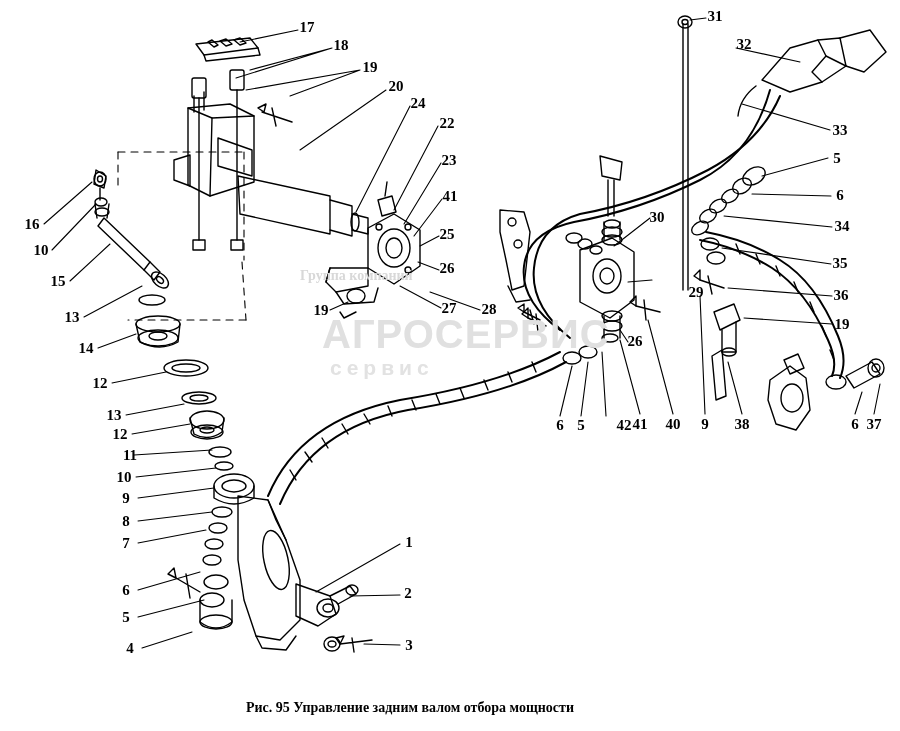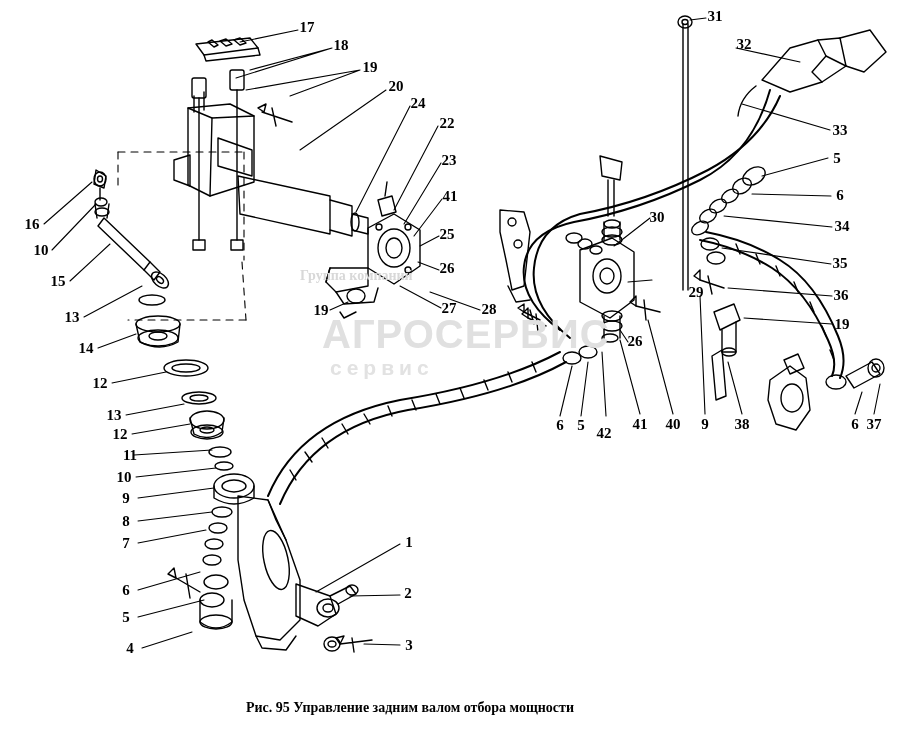--- a/index.html
+++ b/index.html
@@ -407,21 +407,21 @@
       <div class="callout" style="left: 840px; top: 195px;">6</div>
       <div class="callout" style="left: 842px; top: 226px;">34</div>
       <div class="callout" style="left: 840px; top: 263px;">35</div>
       <div class="callout" style="left: 841px; top: 295px;">36</div>
       <div class="callout" style="left: 842px; top: 324px;">19</div>
       <div class="callout" style="left: 657px; top: 217px;">30</div>
       <div class="callout" style="left: 696px; top: 278px; margin-top: 14px;">29</div>
       <div class="callout" style="left: 635px; top: 341px;">26</div>
       <div class="callout" style="left: 560px; top: 425px;">6</div>
       <div class="callout" style="left: 581px; top: 425px;">5</div>
-      <div class="callout" style="left: 604px; top: 425px; margin-top: 8px;">42</div>
+      <div class="callout" style="left: 624px; top: 425px;">42</div>
       <div class="callout" style="left: 640px; top: 424px;">41</div>
       <div class="callout" style="left: 673px; top: 424px;">40</div>
       <div class="callout" style="left: 705px; top: 424px;">9</div>
       <div class="callout" style="left: 742px; top: 424px;">38</div>
       <div class="callout" style="left: 855px; top: 424px;">6</div>
       <div class="callout" style="left: 874px; top: 424px;">37</div>
     </div>
 
   <div id="caption">Рис. 95  Управление задним валом отбора мощности</div>
 </div>

